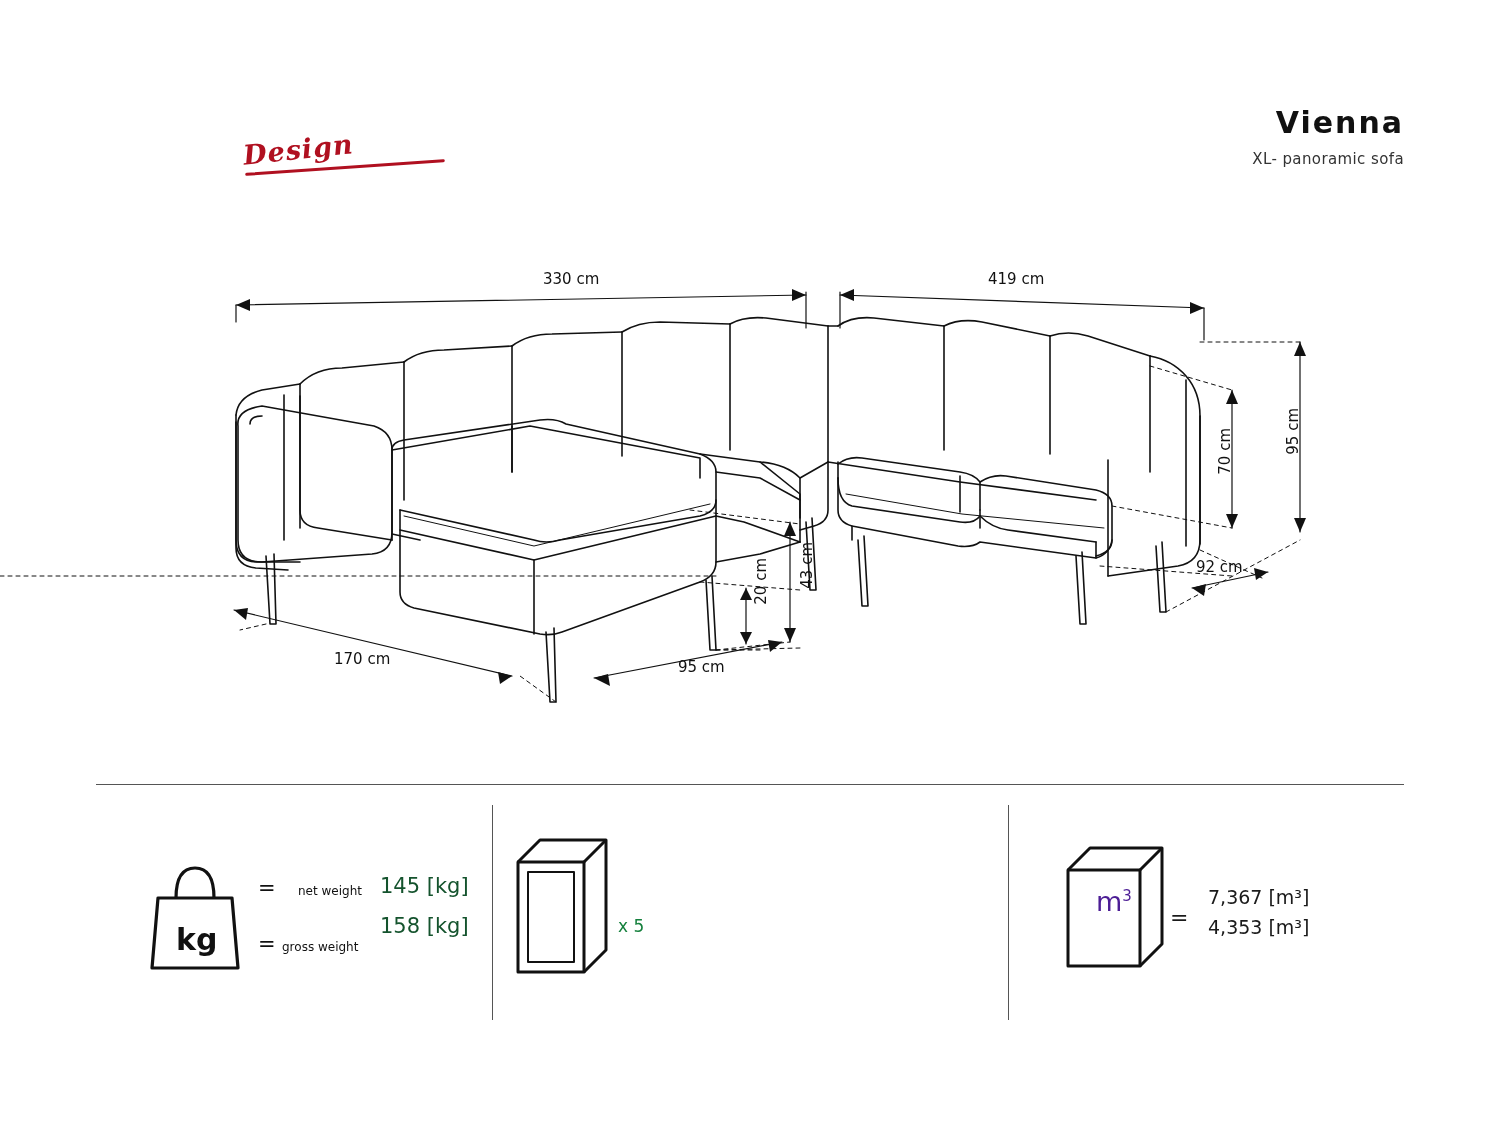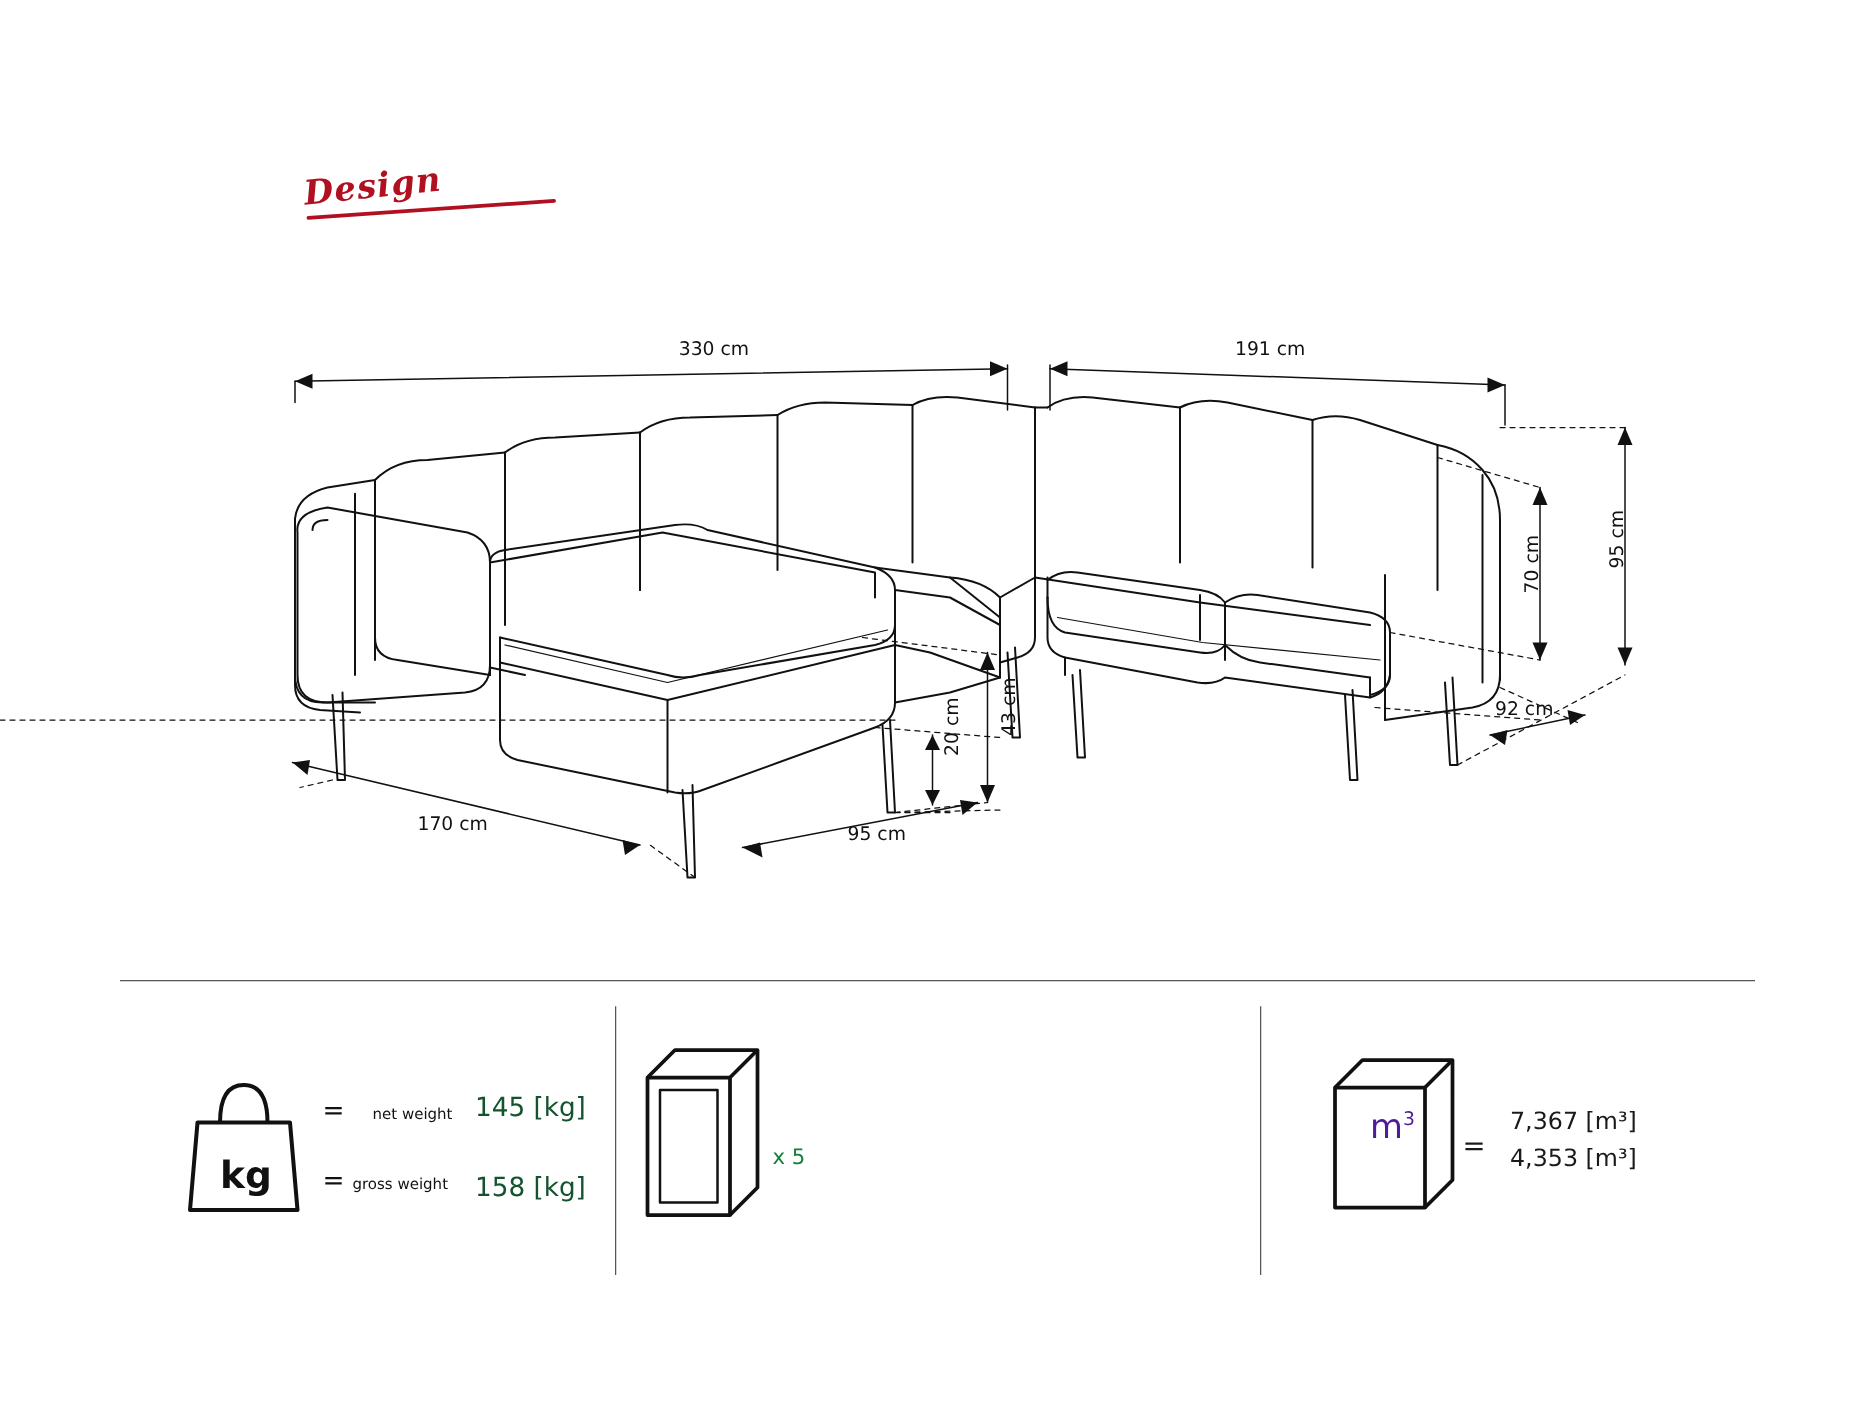--- a/index.html
+++ b/index.html
@@ -98,20 +98,24 @@
 </head>
 <body>
 
 <div class="page">
 
   <div class="brand">
     <div class="brand-sub">Design</div>
     <div class="brand-underline"></div>
   </div>
 
+  <div class="product">
+    <div class="product-title">Vienna</div>
+    <div class="product-sub">XL- panoramic sofa</div>
+  </div>
 
   <div class="drawing">
     <svg width="1500" height="520" viewBox="0 0 1500 520">
       <g fill="none" stroke="#111" stroke-width="1.6" stroke-linejoin="round" stroke-linecap="round">
 
         <g stroke-width="1.2">
           <line x1="236" y1="95" x2="806" y2="85"></line>
           <polygon points="236,95 250,89 250,101" fill="#111" stroke="none"></polygon>
           <polygon points="806,85 792,79 792,91" fill="#111" stroke="none"></polygon>
           <line x1="236" y1="95" x2="236" y2="112"></line>
@@ -262,21 +266,21 @@
         <g stroke-width="1.2">
           <line x1="594" y1="468" x2="782" y2="432"></line>
           <polygon points="594,468 608,464 610,476" fill="#111" stroke="none"></polygon>
           <polygon points="782,432 768,430 770,442" fill="#111" stroke="none"></polygon>
         </g>
 
       </g>
     </svg>
 
     <div class="dim-label" style="left:543px;top:60px;">330 cm</div>
-    <div class="dim-label" style="left:988px;top:60px;">191 cm</div>
+    <div class="dim-label" style="left:988px;top:60px;">419 cm</div>
     <div class="dim-label vert" style="left:1284px;top:198px;">95 cm</div>
     <div class="dim-label vert" style="left:1216px;top:218px;">70 cm</div>
     <div class="dim-label vert" style="left:798px;top:332px;">43 cm</div>
     <div class="dim-label vert" style="left:752px;top:348px;">20 cm</div>
     <div class="dim-label" style="left:1196px;top:348px;">92 cm</div>
     <div class="dim-label" style="left:334px;top:440px;">170 cm</div>
     <div class="dim-label" style="left:678px;top:448px;">95 cm</div>
   </div>
 
   <div class="hr"></div>
@@ -289,21 +293,21 @@
         <path d="M18,48 L92,48 L98,118 L12,118 Z"></path>
         <path d="M36,48 Q36,18 55,18 Q74,18 74,48"></path>
       </g>
       <text x="36" y="100" font-family="DejaVu Sans, sans-serif" font-size="30" font-weight="bold" fill="#111">kg</text>
     </svg>
     <div class="eq" style="left:118px;top:26px;">=</div>
     <div class="cap" style="left:142px;top:34px;margin-left:16px;">net weight</div>
     <div class="val" style="left:240px;top:24px;">145 [kg]</div>
     <div class="eq" style="left:118px;top:82px;">=</div>
     <div class="cap" style="left:142px;top:90px;">gross weight</div>
-    <div class="val" style="left:240px;top:88px;">158 [kg]</div>
+    <div class="val" style="left:240px;top:64px;">158 [kg]</div>
   </div>
 
   <div class="packages">
     <svg width="100" height="175" viewBox="0 0 100 175">
       <g fill="none" stroke="#111" stroke-width="3" stroke-linejoin="round">
         <rect x="8" y="42" width="66" height="110"></rect>
         <path d="M8,42 L30,20 L96,20 L96,130 L74,152"></path>
         <path d="M74,42 L96,20"></path>
         <path d="M18,52 L18,142 L64,142 L64,52 Z" stroke-width="2"></path>
       </g>

